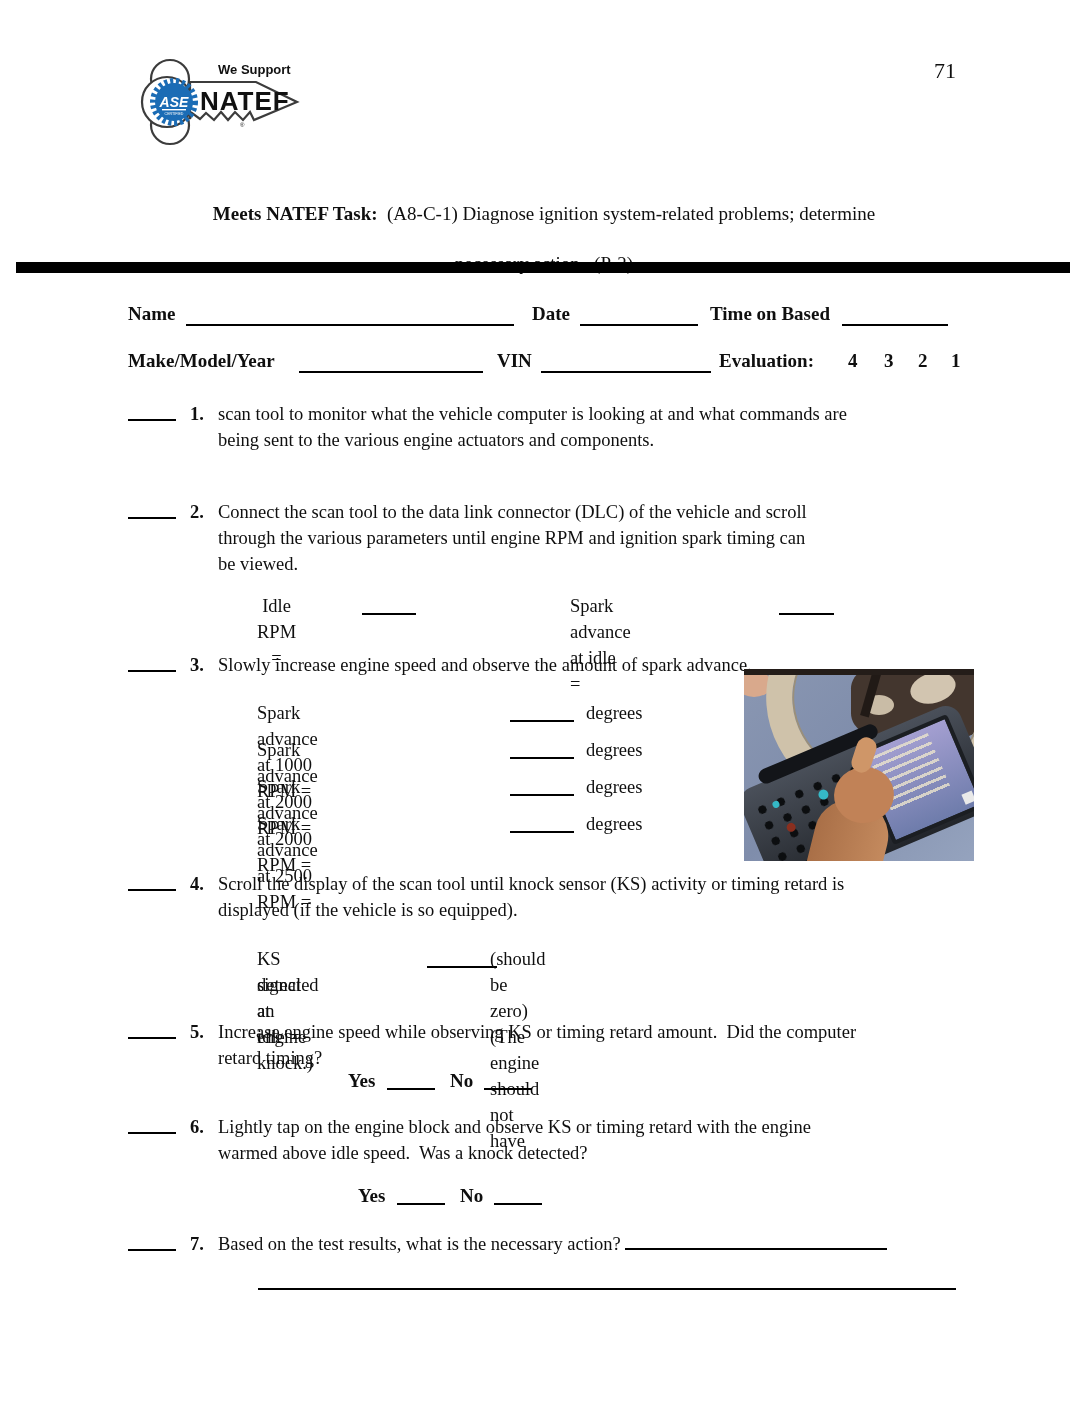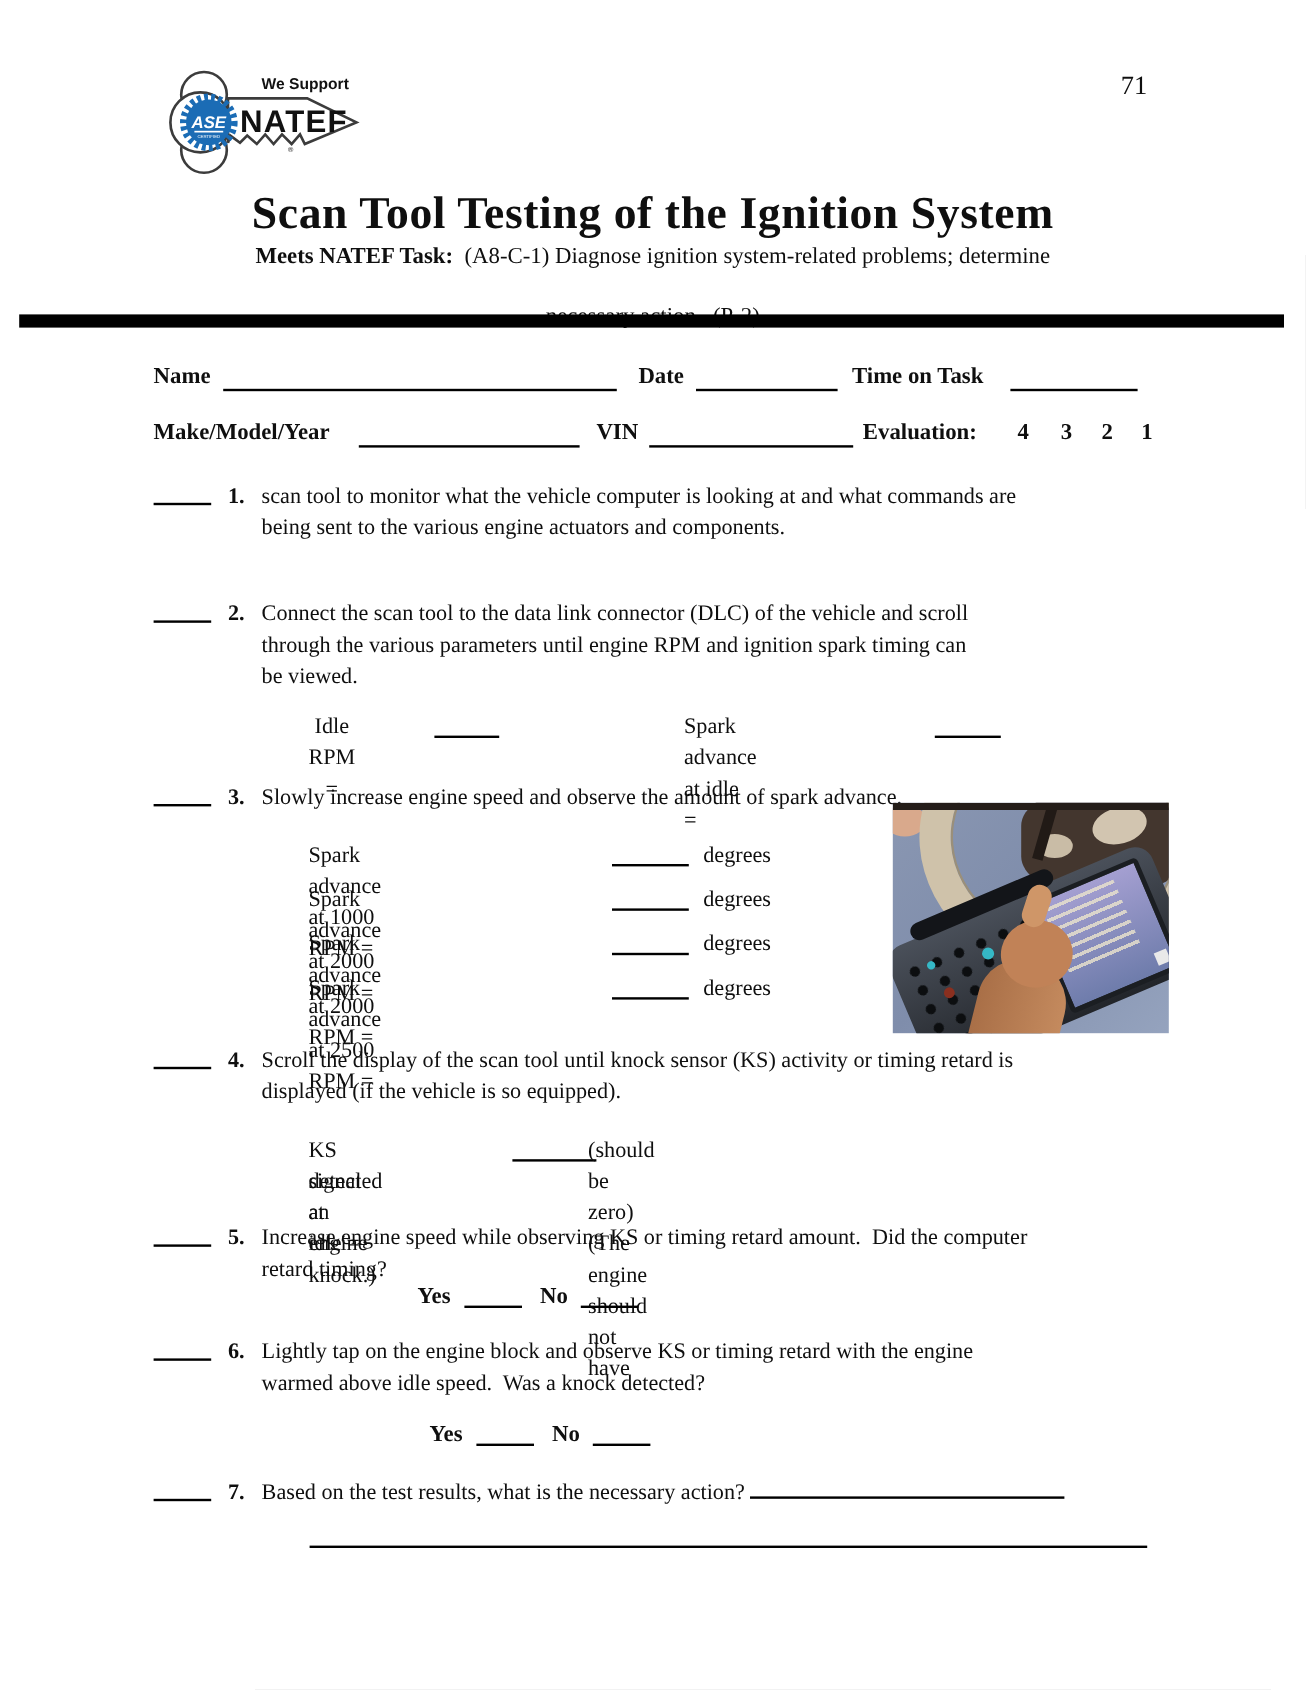--- a/index.html
+++ b/index.html
@@ -85,31 +85,30 @@
       <text x="40" y="50" text-anchor="middle" font-family="Liberation Sans, sans-serif" font-size="14" font-weight="bold" font-style="italic" fill="#ffffff">ASE</text>
       <rect x="28" y="52" width="24" height="1.4" fill="#ffffff"></rect>
       <text x="40" y="58" text-anchor="middle" font-family="Liberation Sans, sans-serif" font-size="3.6" fill="#ffffff">CERTIFIED</text>
     </g>
     <text x="84" y="17" font-family="Liberation Sans, sans-serif" font-size="13" font-weight="bold" fill="#111111">We Support</text>
     <text x="66" y="53" font-family="Liberation Sans, sans-serif" font-size="26" font-weight="bold" letter-spacing="1" fill="#111111">NATEF</text>
     <text x="106" y="70" font-family="Liberation Sans, sans-serif" font-size="6" fill="#111111">®</text>
   </svg>
 
   <div id="page-number" class="abs">71</div>
-  <div id="title" class="abs">Scan Tool Testing of the Ignition System</div>
   <div id="subtitle1" class="abs subtitle"><span class="bold">Meets NATEF Task:</span><span>&nbsp; </span><span>(A8-C-1) Diagnose ignition system-related problems; determine</span></div>
   <div id="subtitle2" class="abs subtitle">necessary action.  (P-2)</div>
   <div id="head-rule" class="abs"></div>
 
   <div class="abs formrow" style="top:303px;">
     <span class="flabel" style="left:128px;">Name</span>
     <span class="blank" style="left:186px;width:328px;"></span>
     <span class="flabel" style="left:532px;">Date</span>
     <span class="blank" style="left:580px;width:118px;"></span>
-    <span class="flabel" style="left:710px;">Time on Task</span>
+    <span class="flabel" style="left:710px;">Time on Based</span>
     <span class="blank" style="left:842px;width:106px;"></span>
   </div>
 
   <div class="abs formrow" style="top:350px;">
     <span class="flabel" style="left:128px;">Make/Model/Year</span>
     <span class="blank" style="left:299px;width:184px;"></span>
     <span class="flabel" style="left:497px;">VIN</span>
     <span class="blank" style="left:541px;width:170px;"></span>
     <span class="flabel" style="left:719px;">Evaluation:</span>
     <span class="evalnum" style="left:848px;">4</span>

